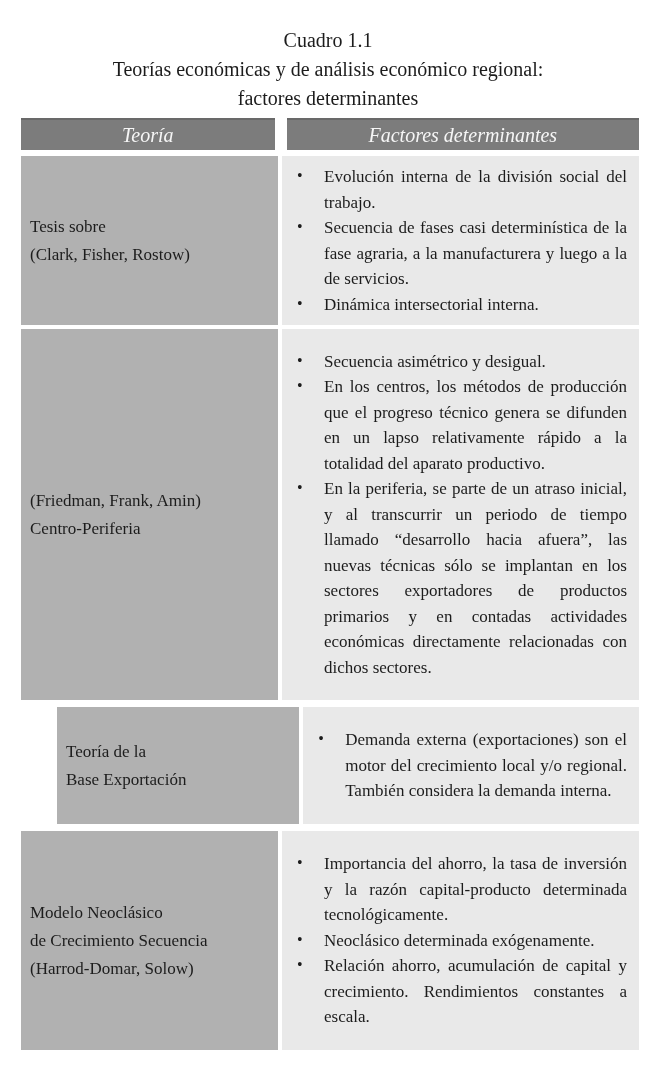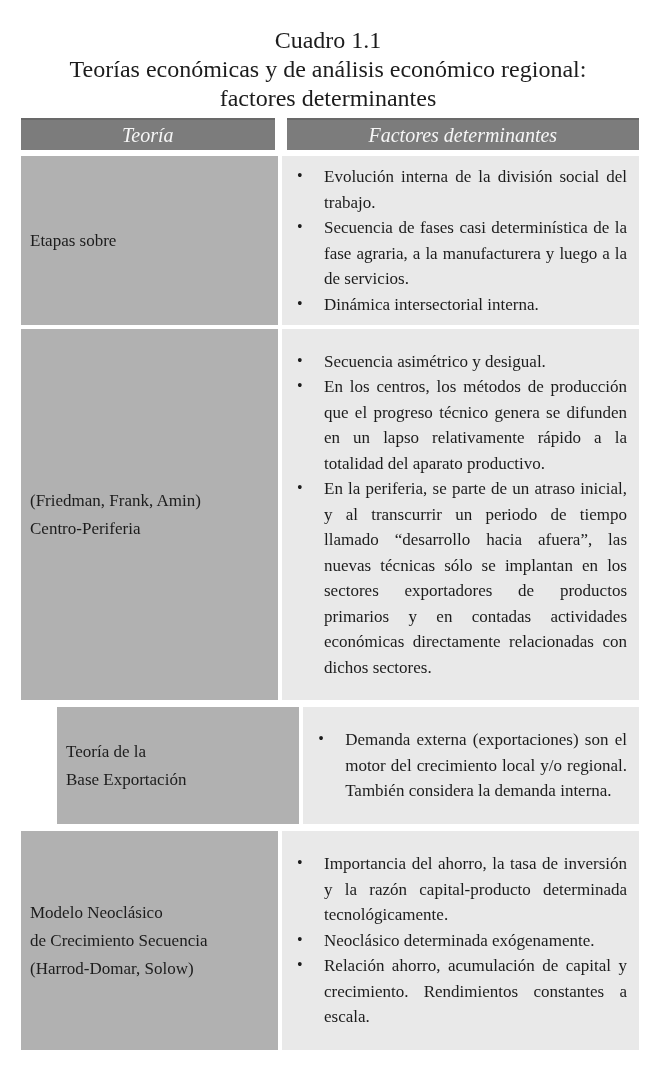--- a/index.html
+++ b/index.html
@@ -15,21 +15,21 @@
     width:656px;height:1083px;
     background:var(--page-bg);
     font-family:"Liberation Serif","DejaVu Serif",serif;
     color:var(--body-text);
   }
   .page{position:relative;width:656px;height:1083px;overflow:hidden;background:var(--page-bg);}
 
   
   .title-block{
     position:absolute;top:26px;left:0;width:656px;
-    text-align:center;font-size:24px;line-height:29px;
+    text-align:center;font-size:20px;line-height:29px;
   }
 
   
   .theories-table{
     position:absolute;left:21px;top:118px;width:618px;
   }
   .header-row{
     display:flex;gap:12px;margin-bottom:6px;
   }
   .header-cell{
@@ -91,21 +91,22 @@
 
   <div class="theories-table">
     <div class="header-row">
       <div class="header-cell col-theory">Teoría</div>
       <div class="header-cell col-factors">Factores determinantes</div>
     </div>
     <div id="table-body">
         <div class="row row-0">
           <div class="theory-cell">
             <div class="theory-text">
-              <div class="theory-line">Etapas sobre</div>
+              <div class="theory-line">Tesis sobre</div>
+              <div class="theory-line">(Clark, Fisher, Rostow)</div>
             </div>
           </div>
           <div class="factors-cell">
             <ul class="factors-list">
               <li class="factor-item"><span class="bullet">•</span><span class="factor-text">Evolución interna de la división social del trabajo.</span></li>
               <li class="factor-item"><span class="bullet">•</span><span class="factor-text">Secuencia de fases casi determinística de la fase agraria, a la manufacturera y luego a la de servicios.</span></li>
               <li class="factor-item"><span class="bullet">•</span><span class="factor-text">Dinámica intersectorial interna.</span></li>
             </ul>
           </div>
         </div>

